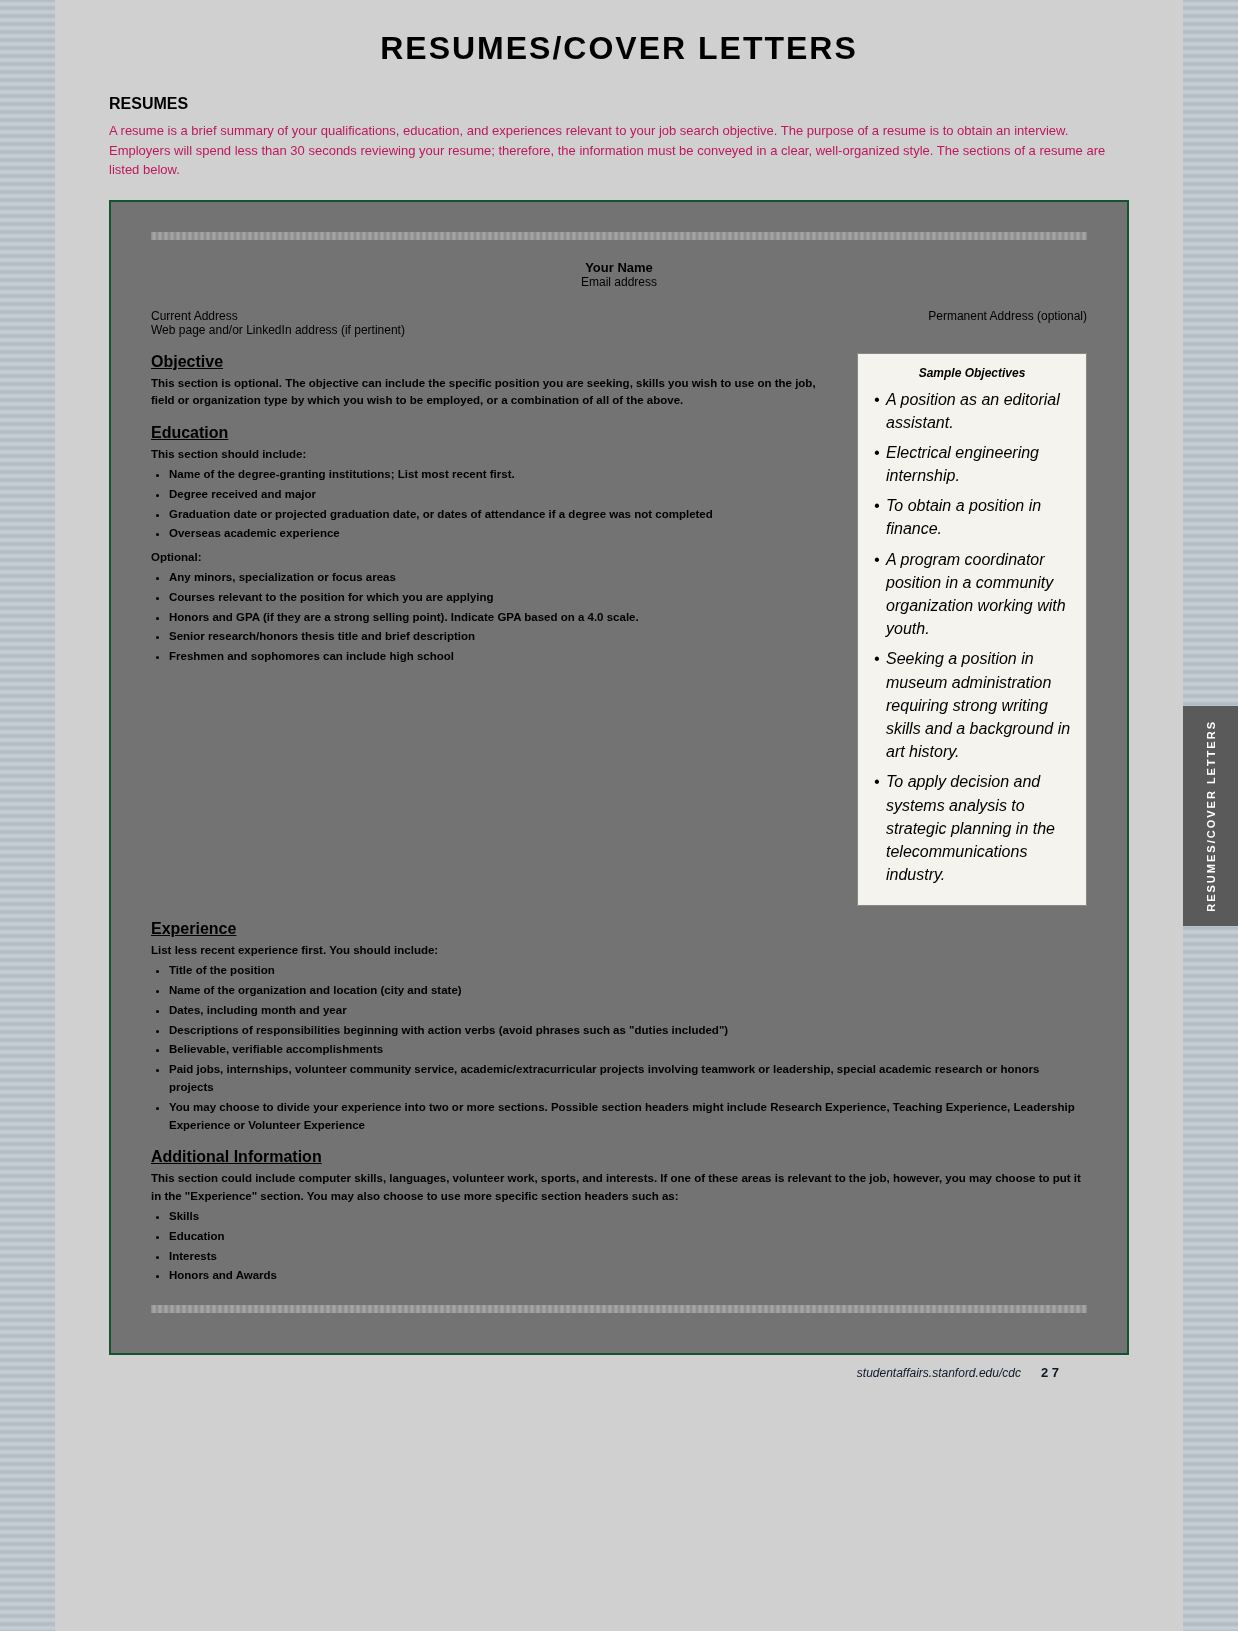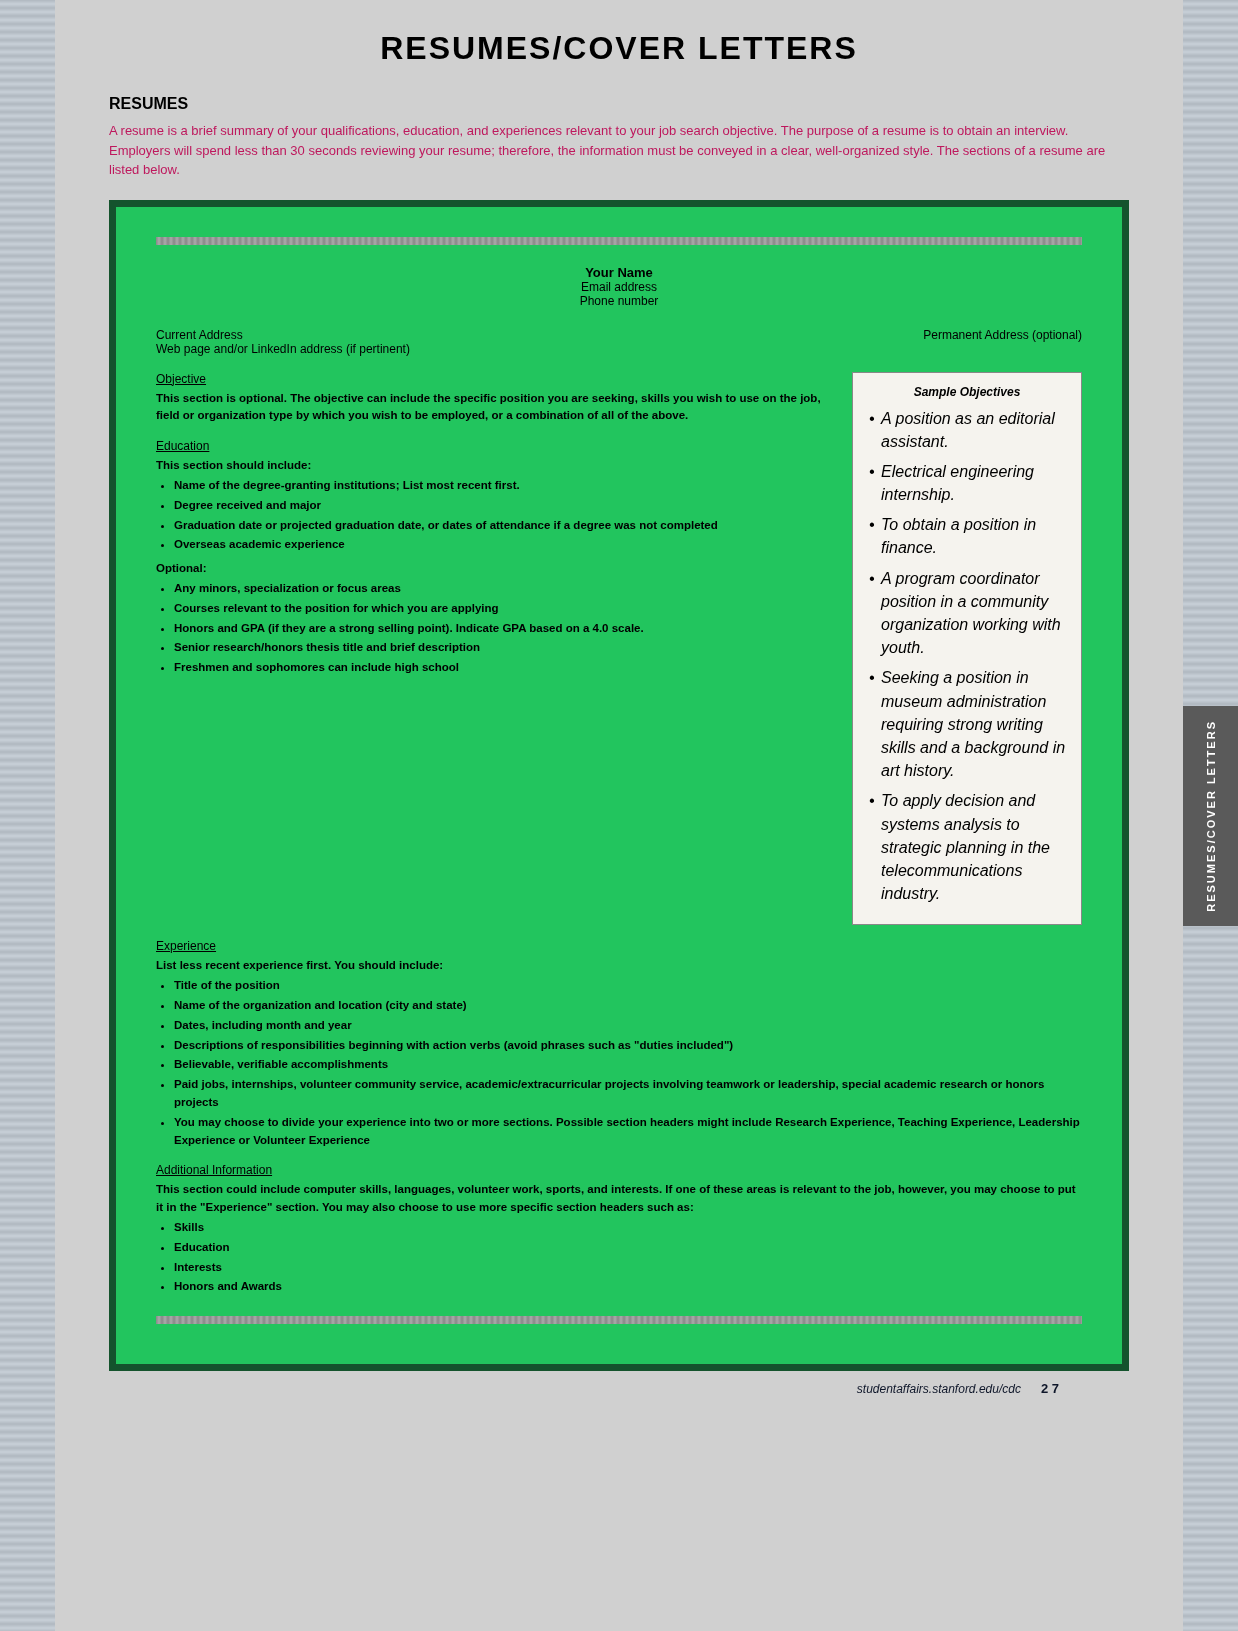--- a/index.html
+++ b/index.html
@@ -106,22 +106,22 @@
 
     .intro-text {
       font-size: 13px;
       line-height: 1.5;
       margin-bottom: 20px;
       color: #be185d;
     }
 
     
     .document-frame {
-      border: 7px solid #14532d;
-      background: #22c55e;
+      border: 2px solid #14532d;
+      background: #737373;
       padding: 30px 40px 40px 40px;
       position: relative;
       width: 100%;
     }
 
     
     .doc-top-border {
       width: 100%;
       height: 8px;
       background: repeating-linear-gradient(
@@ -167,22 +167,22 @@
       margin-bottom: 16px;
       font-size: 12px;
     }
 
     
     .resume-section {
       margin-bottom: 14px;
     }
 
     .resume-section-title {
-      font-size: 12px;
-      font-weight: normal;
+      font-size: 16px;
+      font-weight: bold;
       margin-bottom: 4px;
       text-decoration: underline;
     }
 
     .resume-section-text {
       font-size: 11.5px;
       line-height: 1.55;
       color: #000;
       font-weight: bold;
     }
@@ -285,21 +285,20 @@
       <div class="section-heading">RESUMES</div>
       <p class="intro-text">A resume is a brief summary of your qualifications, education, and experiences relevant to your job search objective. The purpose of a resume is to obtain an interview. Employers will spend less than 30 seconds reviewing your resume; therefore, the information must be conveyed in a clear, well-organized style. The sections of a resume are listed below.</p>
     </div>
 
     <div class="document-frame">
       <div class="doc-top-border"></div>
 
       <div class="resume-header">
         <div class="name">Your Name</div>
         <div class="contact-line">Email address</div>
-        <div class="contact-line">Phone number</div>
       </div>
 
       <div class="address-row">
         <div>
           <div>Current Address</div>
           <div>Web page and/or LinkedIn address (if pertinent)</div>
         </div>
         <div>Permanent Address (optional)</div>
       </div>
 

